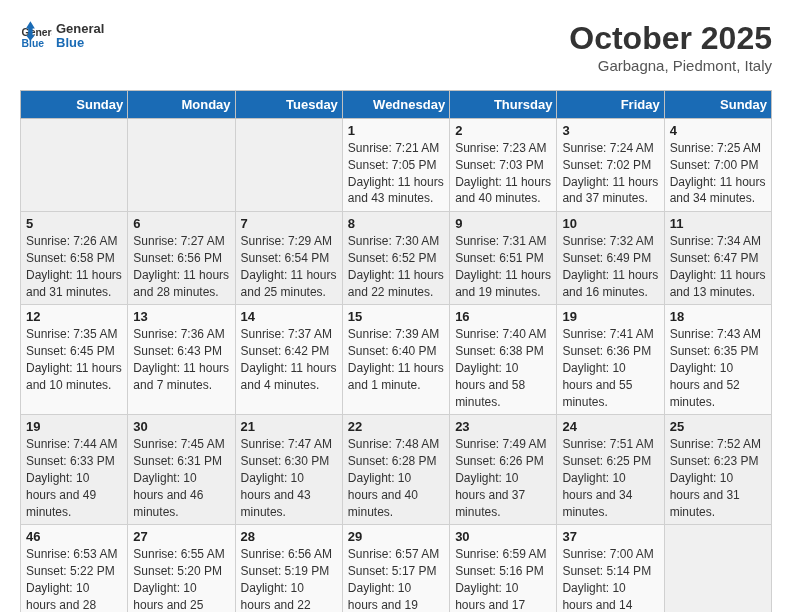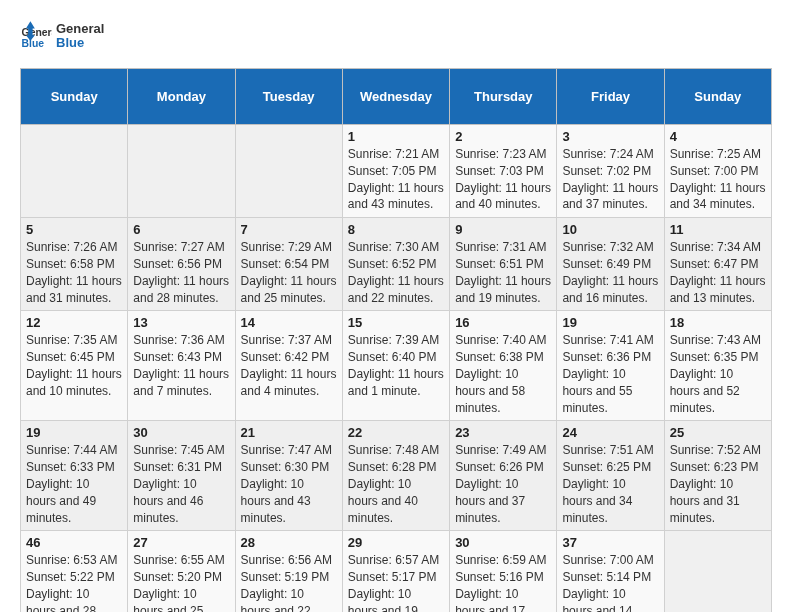--- a/index.html
+++ b/index.html
@@ -40,22 +40,22 @@
     table {
       width: 100%;
       border-collapse: collapse;
       table-layout: fixed;
     }
     thead tr th {
       background: #1a6bb5;
       color: #fff;
       font-size: 13px;
       font-weight: bold;
-      padding: 20px 4px;
-      text-align: center;
+      padding: 6px 4px;
+      text-align: right;
       border: 1px solid #c0c0c0;
     }
     tbody tr td {
       vertical-align: top;
       border: 1px solid #d0d0d0;
       padding: 4px 5px;
       font-size: 10.5px;
       color: #222;
       height: 88px;
     }
@@ -87,20 +87,24 @@
     <svg class="logo-icon" viewBox="0 0 40 40">
       <text x="2" y="20" font-size="13" font-weight="bold" fill="#333">General</text>
       <text x="2" y="34" font-size="13" font-weight="bold" fill="#1a6bb5">Blue</text>
       <polygon points="30,5 38,18 34,18 34,30 38,30 30,40 22,30 26,30 26,18 22,18" fill="#1a6bb5" transform="translate(-8,-2) scale(0.7)"></polygon>
     </svg>
     <div>
       <div style="font-size:13px;font-weight:bold;color:#333;line-height:1.1;">General</div>
       <div style="font-size:13px;font-weight:bold;color:#1a6bb5;line-height:1.1;">Blue</div>
     </div>
   </div>
+  <div class="title-block">
+    <div class="month-title">October 2025</div>
+    <div class="location">Garbagna, Piedmont, Italy</div>
+  </div>
 </div>
 
 <table>
   <thead>
     <tr>
     <th>Sunday</th>
         <th>Monday</th>
         <th>Tuesday</th>
         <th>Wednesday</th>
         <th>Thursday</th>

